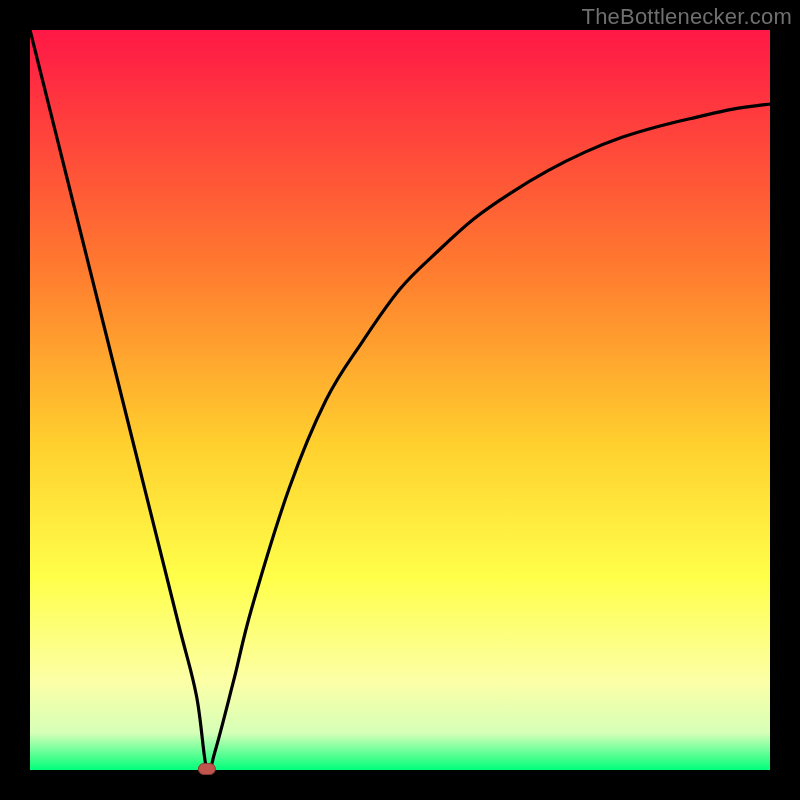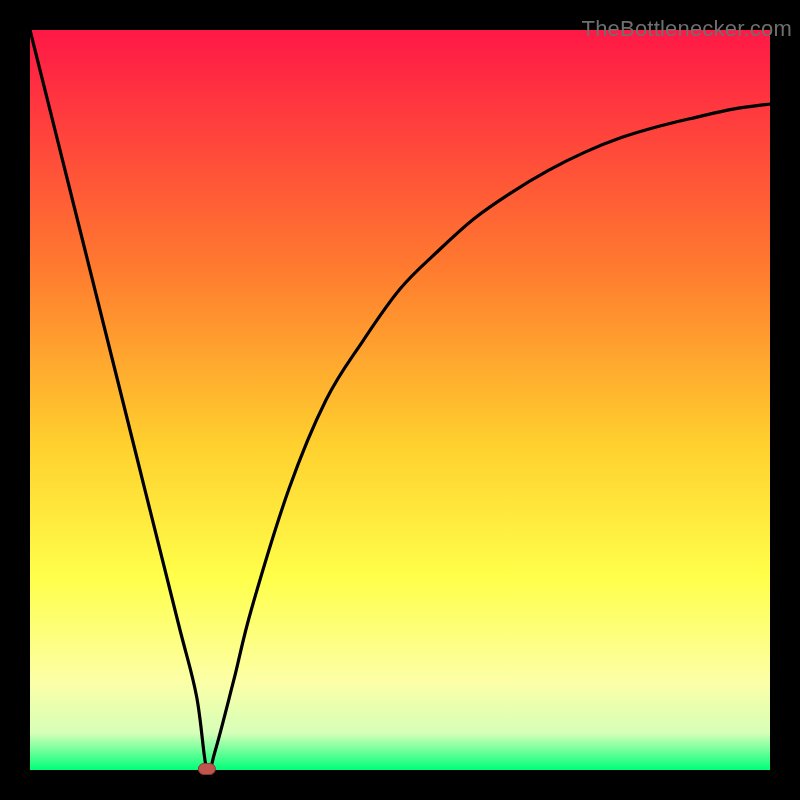--- a/index.html
+++ b/index.html
@@ -53,14 +53,14 @@
 
     <rect x="0" y="0" width="800" height="800" fill="#000"></rect>
 
     <rect id="plot-area" x="30" y="30" width="740" height="740" fill="url(#bg-grad)"></rect>
 
     <path id="curve-path" d="M 30.00 30.00 C 36.66 56.64, 53.68 124.72, 67.00 178.00 C 80.32 231.28, 90.68 272.72, 104.00 326.00 C 117.32 379.28, 127.68 420.72, 141.00 474.00 C 154.32 527.28, 168.01 582.04, 178.00 622.00 C 187.99 661.96, 191.31 669.36, 196.50 696.00 C 201.69 722.64, 203.53 760.01, 206.86 770.00 C 210.19 779.99, 210.20 767.48, 215.00 751.50 C 219.80 735.52, 226.84 707.17, 233.50 681.20 C 240.16 655.23, 242.01 641.83, 252.00 607.20 C 261.99 572.57, 275.68 526.10, 289.00 488.80 C 302.32 451.50, 312.68 426.64, 326.00 400.00 C 339.32 373.36, 349.68 360.78, 363.00 340.80 C 376.32 320.82, 386.68 304.98, 400.00 289.00 C 413.32 273.02, 423.68 264.65, 437.00 252.00 C 450.32 239.35, 460.68 229.36, 474.00 218.70 C 487.32 208.04, 497.68 201.46, 511.00 192.80 C 524.32 184.14, 534.68 177.93, 548.00 170.60 C 561.32 163.27, 571.68 158.09, 585.00 152.10 C 598.32 146.11, 608.68 141.96, 622.00 137.30 C 635.32 132.64, 645.68 129.80, 659.00 126.20 C 672.32 122.60, 682.68 120.38, 696.00 117.32 C 709.32 114.26, 719.68 111.58, 733.00 109.18 C 746.32 106.78, 763.34 104.93, 770.00 104.00" fill="none" stroke="#000000" stroke-width="3.2"></path>
 
     <rect id="min-marker" x="198.36" y="763.50" width="17" height="11" rx="5.5" ry="5.5" fill="#c0554e" stroke="#8a3a33" stroke-width="1"></rect>
   </svg>
 
-  <div class="watermark" style="color: rgb(111, 111, 111); margin-top: 12px;">TheBottlenecker.com</div>
+  <div class="watermark" style="color: rgb(111, 111, 111);">TheBottlenecker.com</div>
 </div>
 
 </body></html>

